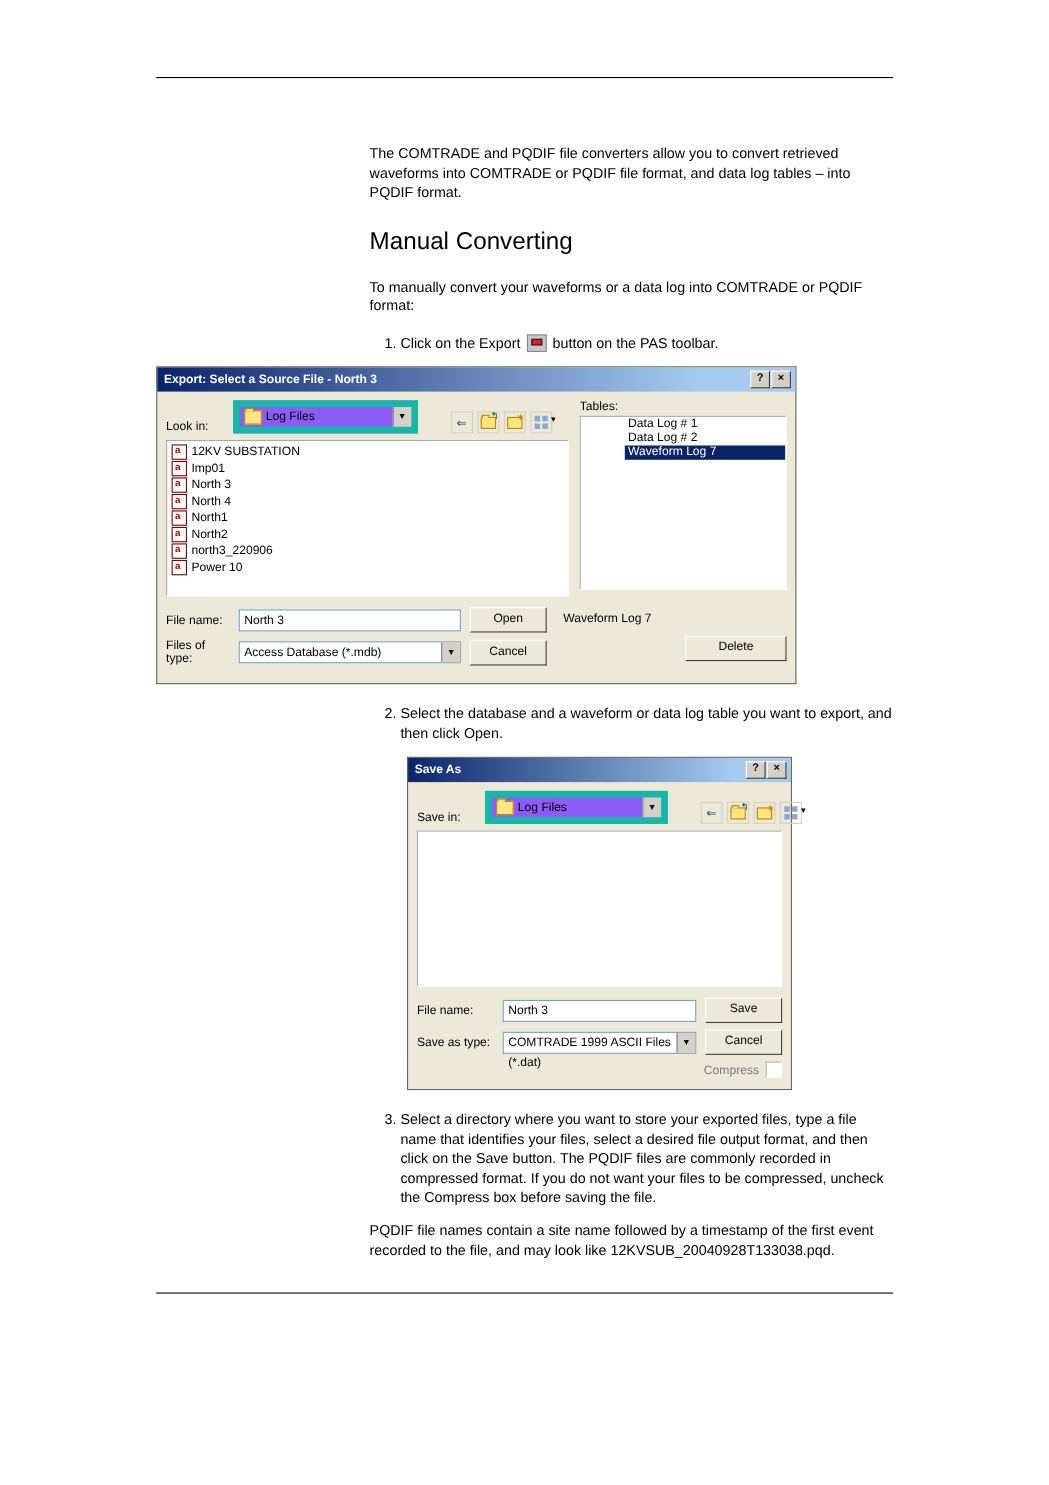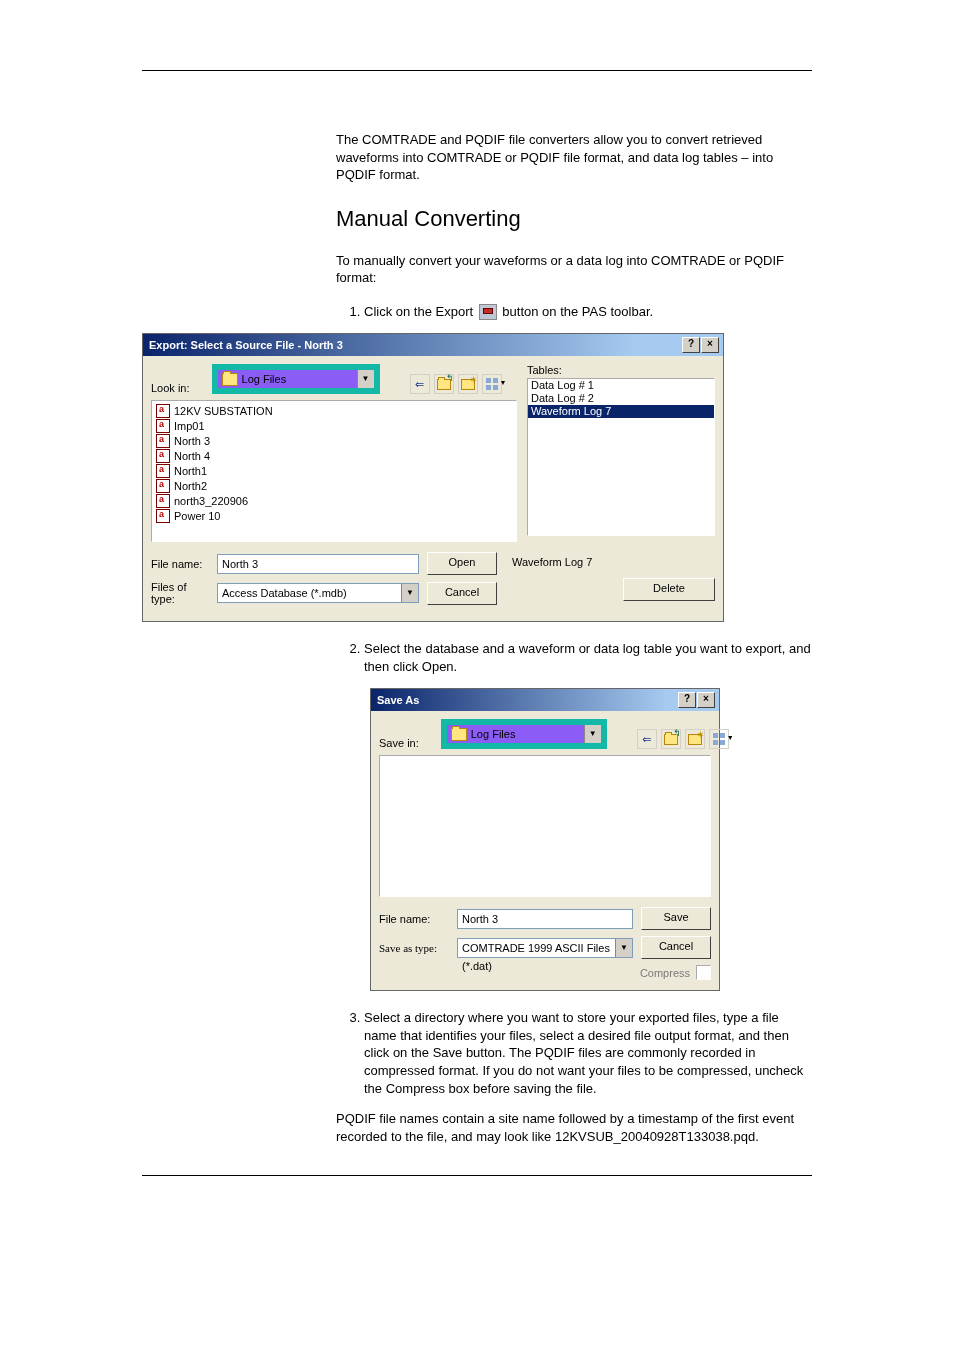--- a/index.html
+++ b/index.html
@@ -236,20 +236,21 @@
     font-size: 9px;
     font-weight: bold;
   }
 
   .tables-label { margin-bottom: 2px; }
   .listbox {
     border: 1px inset #fff;
     background: #fff;
     height: 156px;
     overflow: hidden;
+    padding-left: 40px;
   }
   .list-item {
     padding: 0 3px;
     height: 13px;
     font-size: 11px;
     line-height: 13px;
     white-space: nowrap;
   }
   .list-item.selected {
     background: #0a246a;
@@ -497,21 +498,21 @@
       </div>
       <div class="file-area empty"></div>
 
       <div style="margin-top:10px;">
         <div class="form-row">
           <span class="flabel" style="width:70px;">File name:</span>
           <div class="textbox">North 3</div>
           <div class="btn"><span>Save</span></div>
         </div>
         <div class="form-row">
-          <span class="flabel" style="width:70px;font-family:Liberation Serif, serif;">Save as type:</span>
+          <span class="flabel" style="width:70px;">Save as type:</span>
           <div class="combo-w">
             <span>COMTRADE 1999 ASCII Files (*.dat)</span>
             <span class="dd">▼</span>
           </div>
           <div class="btn"><span>Cancel</span></div>
         </div>
         <div class="compress-row">
           <span>Compress</span>
           <span class="checkbox"></span>
         </div>

